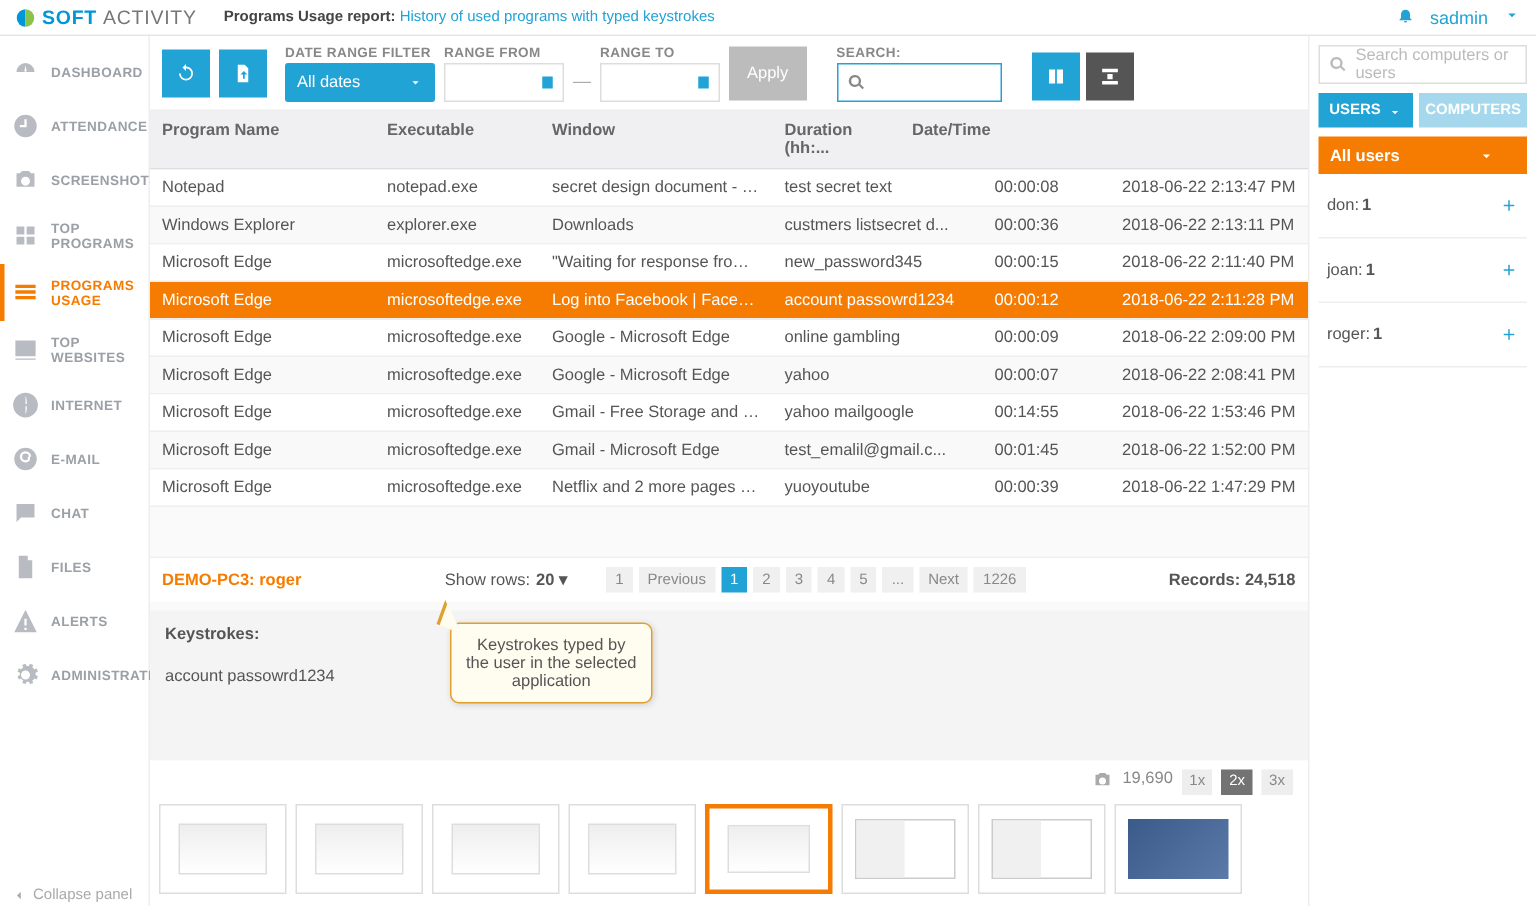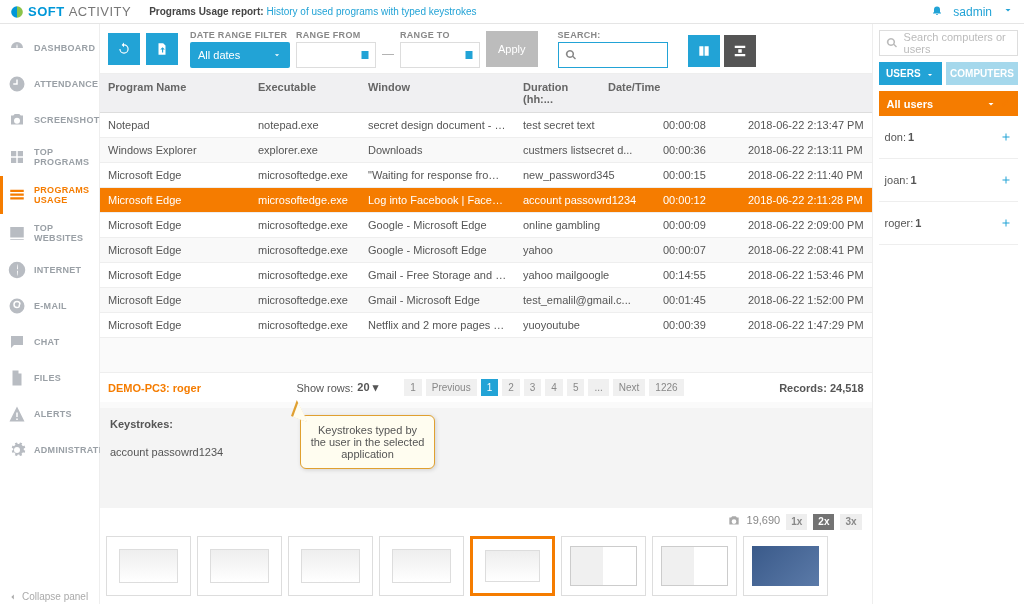--- a/index.html
+++ b/index.html
@@ -58,21 +58,21 @@
 .keystroke-panel { background:#f4f4f4; padding:10px; margin:6px 0px 0;}
 .keystroke-panel .ktitle{font-size:11px;color:#555;font-weight:700;}
 .keystroke-panel .ktext{font-size:11px;color:#555;margin-top:16px;}
 .callout { position:absolute; left:300px; top:415px; width:135px; background:#fffdf0; border:1px solid #e0a030; border-radius:6px; padding:8px; font-size:11px; color:#555; text-align:center; box-shadow:1px 1px 4px rgba(0,0,0,0.15);}
 .callout::before{content:"";position:absolute;left:-22px;top:-12px;width:0;height:0;border:12px solid transparent;border-right-color:#e0a030;transform:rotate(-25deg);}
 .callout::after{content:"";position:absolute;left:-19px;top:-10px;width:0;height:0;border:11px solid transparent;border-right-color:#fffdf0;transform:rotate(-25deg);}
 
 .shotbar { background:#fff; padding:4px 6px;}
 .shotinfo { display:flex; justify-content:flex-end; gap:6px; font-size:11px; color:#888; padding:2px 4px;}
 .shotinfo svg{width:14px;height:14px;}
-.zoom{background:#eee;padding:2px 5px;font-size:10px;color:#888;font-weight:bold;}
+.zoom{background:#eee;padding:2px 5px;font-size:10px;color:#888;}
 .zoom.active{background:#737373;color:#fff;}
 .thumbs{display:flex;gap:6px;padding:4px 0;}
 .thumb{width:85px;height:60px;background:#fff;border:1px solid #ddd;display:flex;align-items:center;justify-content:center;}
 .thumb.sel{border:3px solid #f57c00;}
 .thumb .inner{width:70%;height:60%;background:linear-gradient(#eee,#fff);border:1px solid #ddd;}
 .thumb .inner2{width:80%;height:70%;background:linear-gradient(135deg,#3a5a8a,#5b7aa8);}
 .thumb .inner3{width:80%;height:70%;background:#fff;border:1px solid #ccc;display:flex;}
 .thumb .inner3::before{content:"";width:50%;background:#f0f0f0;}
 
 .rightpane { width:170px; border-left:1px solid #eee; padding:6px; background:#fff;}

